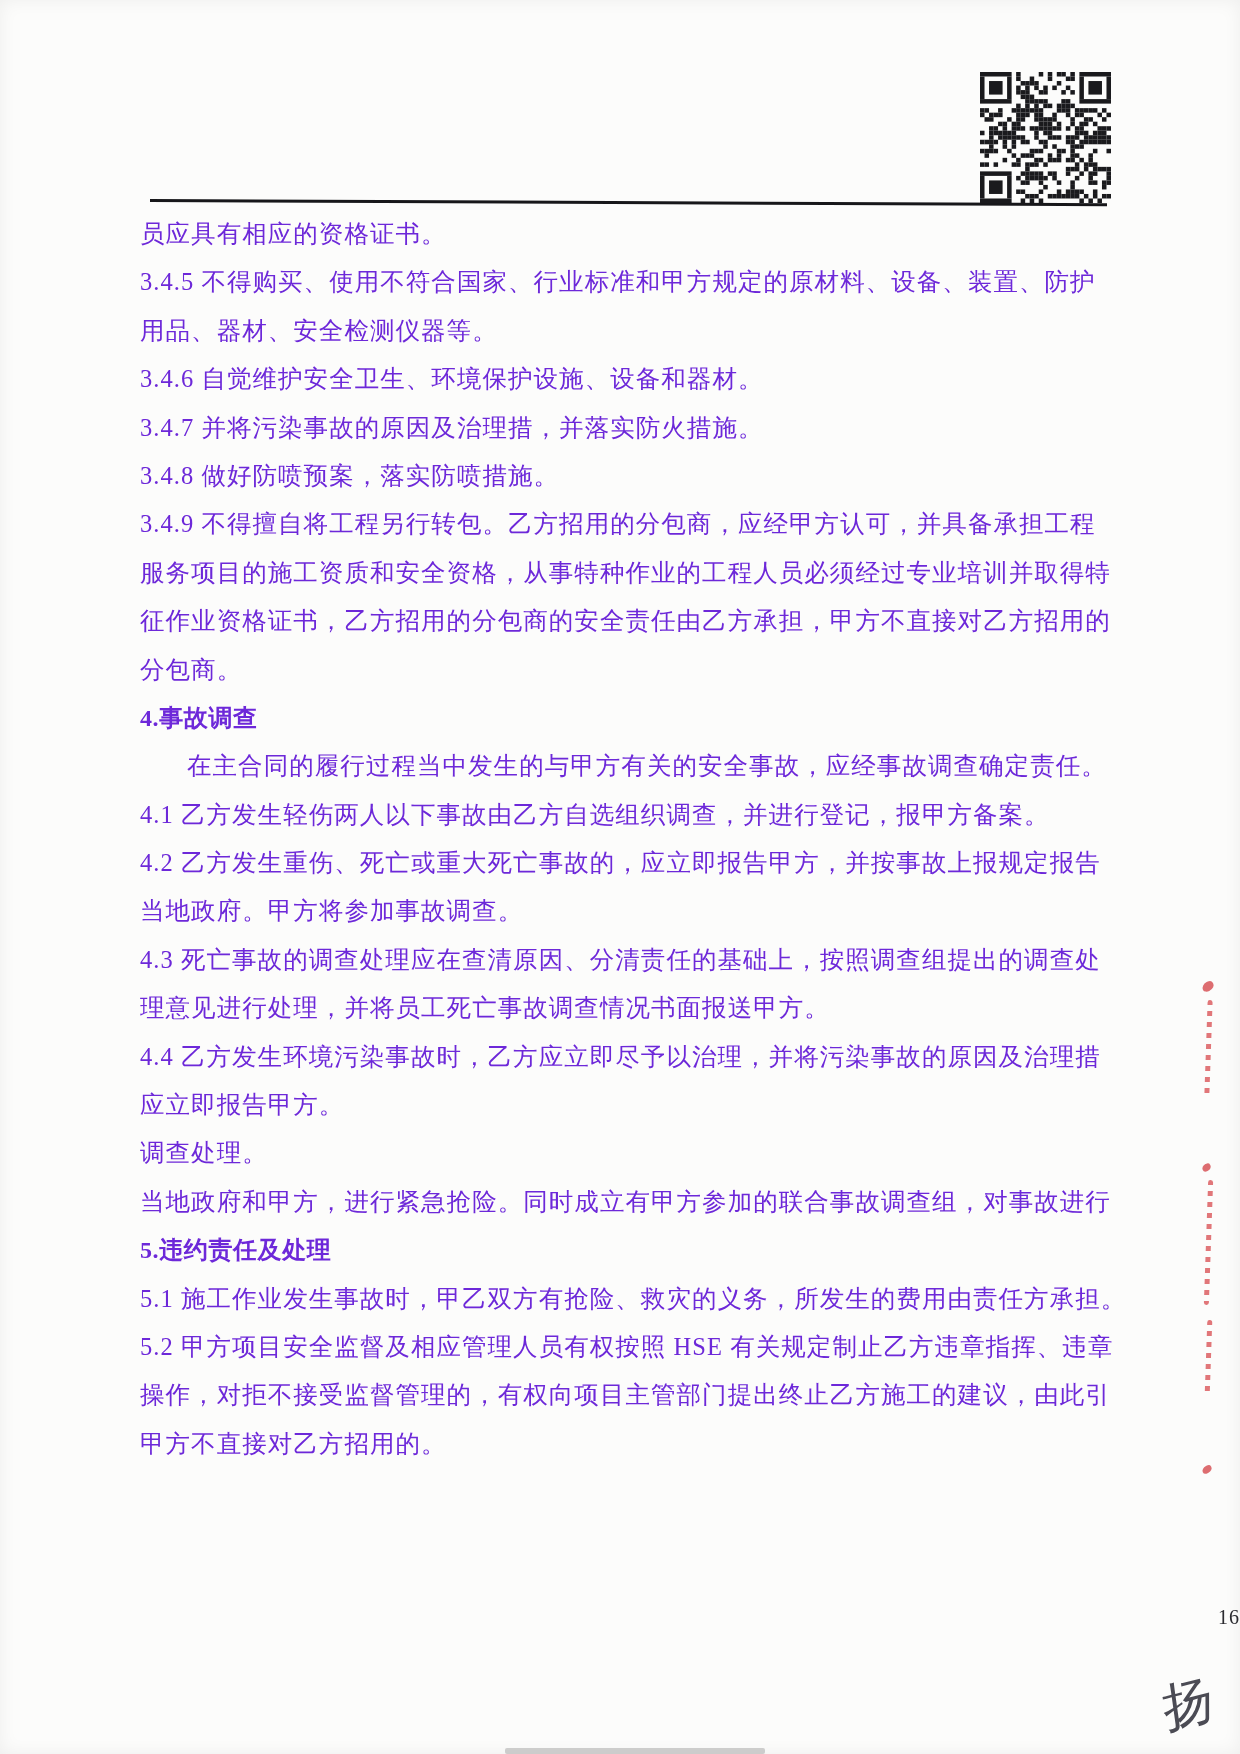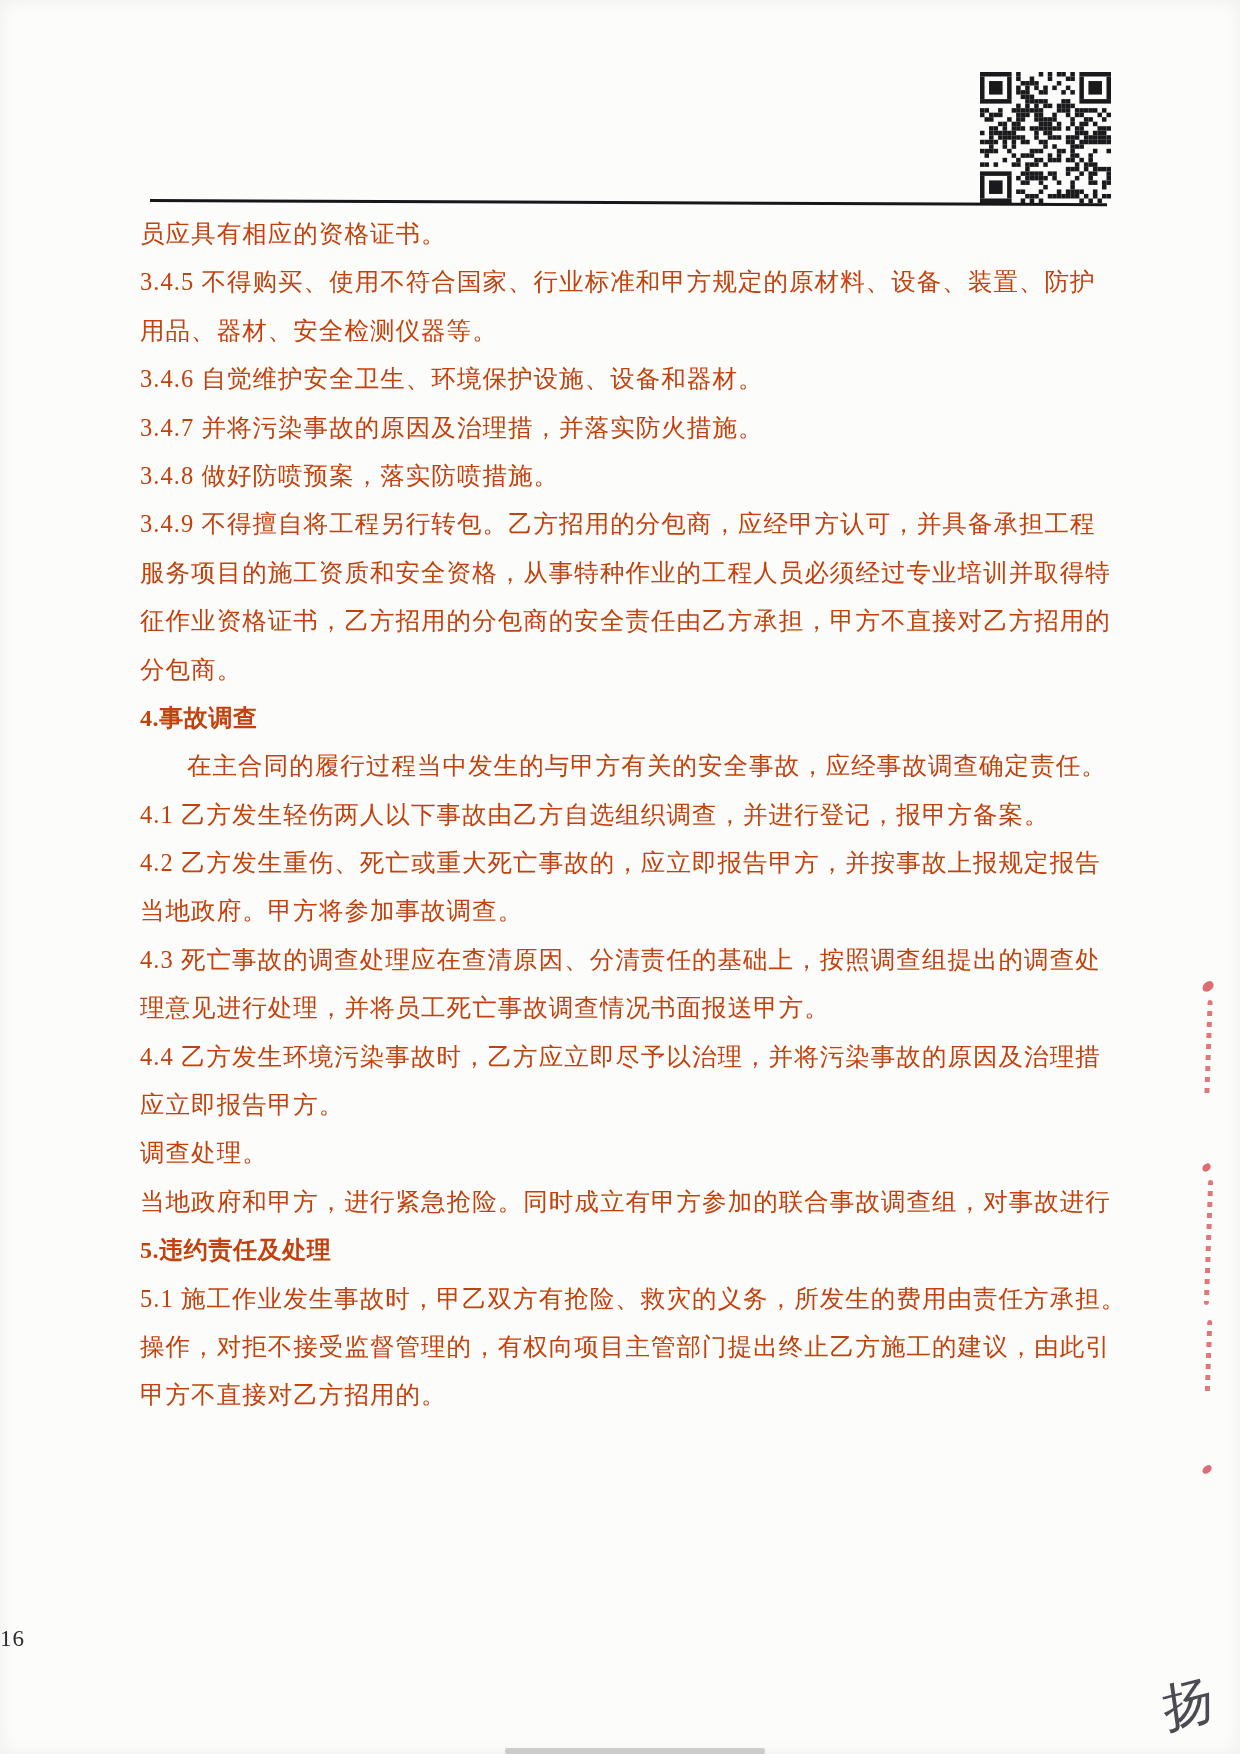--- a/index.html
+++ b/index.html
@@ -19,27 +19,27 @@
   }
   .qr {
     position:absolute; left:980px; top:72px; width:131px; height:131px;
   }
   .text-block {
     position:absolute; left:140px; top:210px; width:968px;
   }
   .doc-line {
     height:48.4px; line-height:48.4px;
     font-size:24.5px; letter-spacing:1.05px;
-    color:#c2410c; white-space:nowrap;
+    color:#6d28d9; white-space:nowrap;
   }
   .doc-line.heading { font-weight:bold; font-size:24px; letter-spacing:0.6px; }
   .doc-line.indent { padding-left:47px; }
   .page-number {
     position:absolute; left:0; top:1606px; width:1240px;
-    text-align:left; font-size:23px; color:#2b2b30; letter-spacing:1px;margin-top:20px;
+    text-align:right; font-size:20px; color:#2b2b30; letter-spacing:1px;
   }
   .signature {
     position:absolute; left:1162px; top:1666px; width:80px; height:70px;
     font-size:52px; color:#33333d;
     transform:rotate(-14deg) skewX(-6deg);
     font-weight:300; opacity:0.88;
     font-family:"DejaVu Sans","Liberation Sans",sans-serif;
   }
   .red-marks {
     position:absolute; width:14px; background:transparent; right:24px;
@@ -410,20 +410,21 @@
   <div class="doc-line">4.2 乙方发生重伤、死亡或重大死亡事故的，应立即报告甲方，并按事故上报规定报告</div>
   <div class="doc-line">当地政府。甲方将参加事故调查。</div>
   <div class="doc-line">4.3 死亡事故的调查处理应在查清原因、分清责任的基础上，按照调查组提出的调查处</div>
   <div class="doc-line">理意见进行处理，并将员工死亡事故调查情况书面报送甲方。</div>
   <div class="doc-line">4.4 乙方发生环境污染事故时，乙方应立即尽予以治理，并将污染事故的原因及治理措</div>
   <div class="doc-line">应立即报告甲方。</div>
   <div class="doc-line">调查处理。</div>
   <div class="doc-line">当地政府和甲方，进行紧急抢险。同时成立有甲方参加的联合事故调查组，对事故进行</div>
   <div class="doc-line heading">5.违约责任及处理</div>
   <div class="doc-line">5.1 施工作业发生事故时，甲乙双方有抢险、救灾的义务，所发生的费用由责任方承担。</div>
+  <div class="doc-line">5.2 甲方项目安全监督及相应管理人员有权按照 HSE 有关规定制止乙方违章指挥、违章</div>
   <div class="doc-line">操作，对拒不接受监督管理的，有权向项目主管部门提出终止乙方施工的建议，由此引</div>
   <div class="doc-line">甲方不直接对乙方招用的。</div>
 </div>
 
 <div class="page-number">16</div>
 
 <div class="signature">扬</div>
 
 <div class="red-marks" style="top:0; height:1754px;">
   <div class="squiggle" style="top:1000px; height:95px;"></div>

